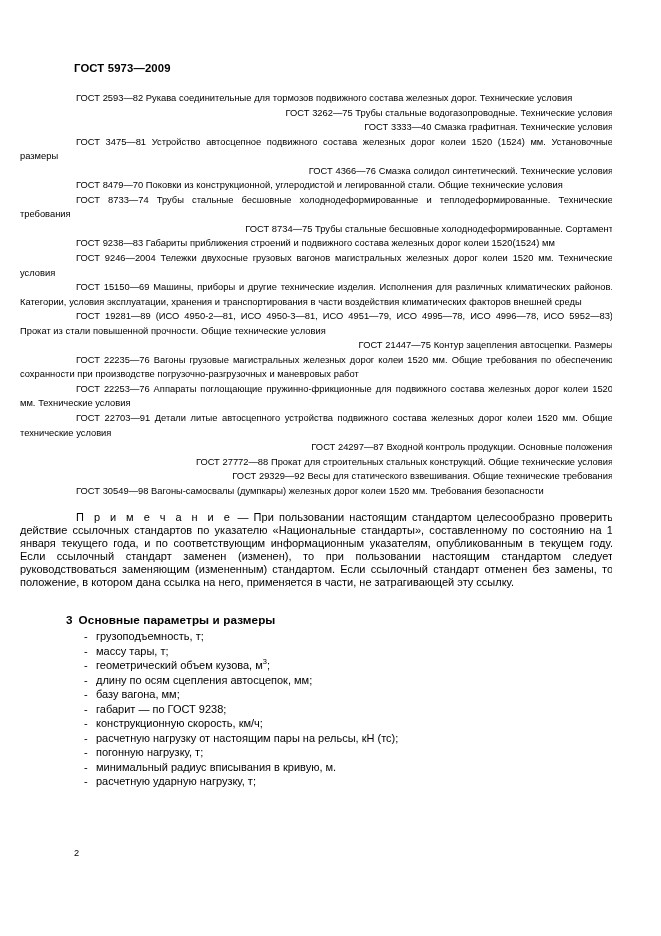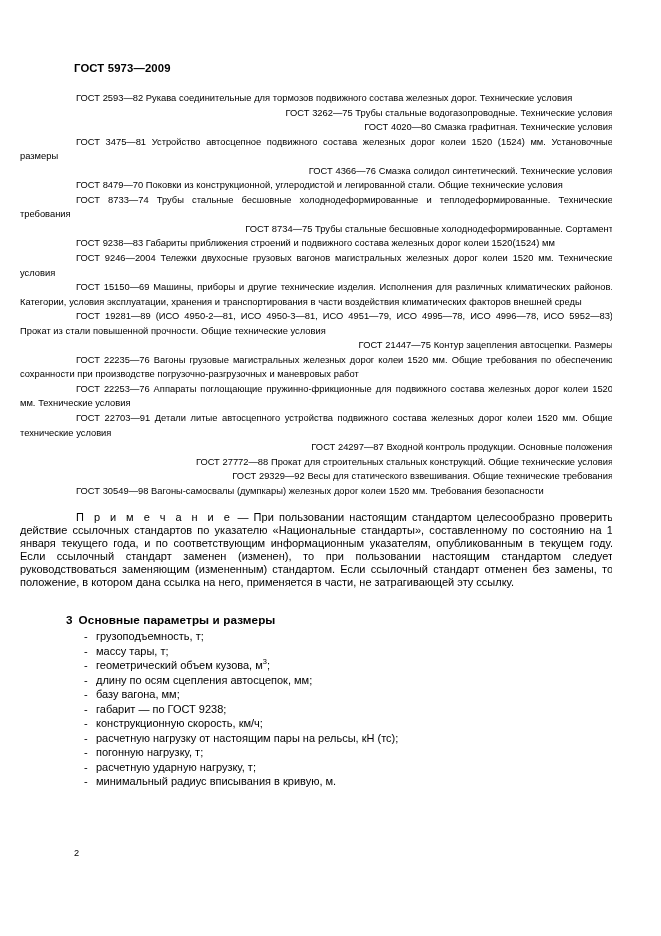--- a/index.html
+++ b/index.html
@@ -137,21 +137,21 @@
 
 <div class="page">
 
   <div class="doc-header">ГОСТ 5973—2009</div>
 
   <div class="content">
 
     <div id="refs">
         <p class="ref">ГОСТ  2593—82 Рукава соединительные для тормозов подвижного состава железных дорог. Технические условия</p>
         <p class="ref nojust">ГОСТ  3262—75 Трубы стальные водогазопроводные. Технические условия</p>
-        <p class="ref nojust">ГОСТ  4020—80 Смазка графитная. Технические условия</p>
+        <p class="ref nojust">ГОСТ  3333—40 Смазка графитная. Технические условия</p>
         <p class="ref">ГОСТ  3475—81  Устройство  автосцепное  подвижного  состава  железных  дорог  колеи  1520 (1524) мм. Установочные размеры</p>
         <p class="ref nojust">ГОСТ  4366—76 Смазка солидол синтетический. Технические условия</p>
         <p class="ref">ГОСТ  8479—70 Поковки из конструкционной, углеродистой и легированной стали. Общие технические условия</p>
         <p class="ref">ГОСТ  8733—74 Трубы стальные бесшовные холоднодеформированные и теплодеформированные. Технические требования</p>
         <p class="ref nojust">ГОСТ  8734—75 Трубы стальные бесшовные холоднодеформированные. Сортамент</p>
         <p class="ref">ГОСТ  9238—83 Габариты приближения строений и подвижного состава железных дорог колеи 1520(1524) мм</p>
         <p class="ref">ГОСТ  9246—2004 Тележки двухосные грузовых вагонов магистральных железных дорог колеи 1520 мм. Технические условия</p>
         <p class="ref">ГОСТ  15150—69 Машины, приборы и другие технические изделия. Исполнения для различных климатических районов. Категории, условия эксплуатации, хранения и транспортирования в части воздействия климатических факторов внешней среды</p>
         <p class="ref">ГОСТ  19281—89  (ИСО  4950-2—81,  ИСО  4950-3—81,  ИСО  4951—79,  ИСО  4995—78, ИСО 4996—78, ИСО 5952—83) Прокат из стали повышенной прочности. Общие технические условия</p>
         <p class="ref nojust">ГОСТ  21447—75 Контур зацепления автосцепки. Размеры</p>
@@ -176,21 +176,21 @@
     <ul class="dash-list" id="params">
         <li>грузоподъемность, т;</li>
         <li>массу тары, т;</li>
         <li>геометрический объем кузова, м<sup>3</sup>;</li>
         <li>длину по осям сцепления автосцепок, мм;</li>
         <li>базу вагона, мм;</li>
         <li>габарит — по ГОСТ 9238;</li>
         <li>конструкционную скорость, км/ч;</li>
         <li>расчетную нагрузку от настоящим пары на рельсы, кН (тс);</li>
         <li>погонную нагрузку, т;</li>
+        <li>минимальный радиус вписывания в кривую, м.</li>
         <li>расчетную ударную нагрузку, т;</li>
-        <li>минимальный радиус вписывания в кривую, м.</li>
       </ul>
 
   </div>
 
   <div class="folio">2</div>
 
 </div>
 
 </body></html>

